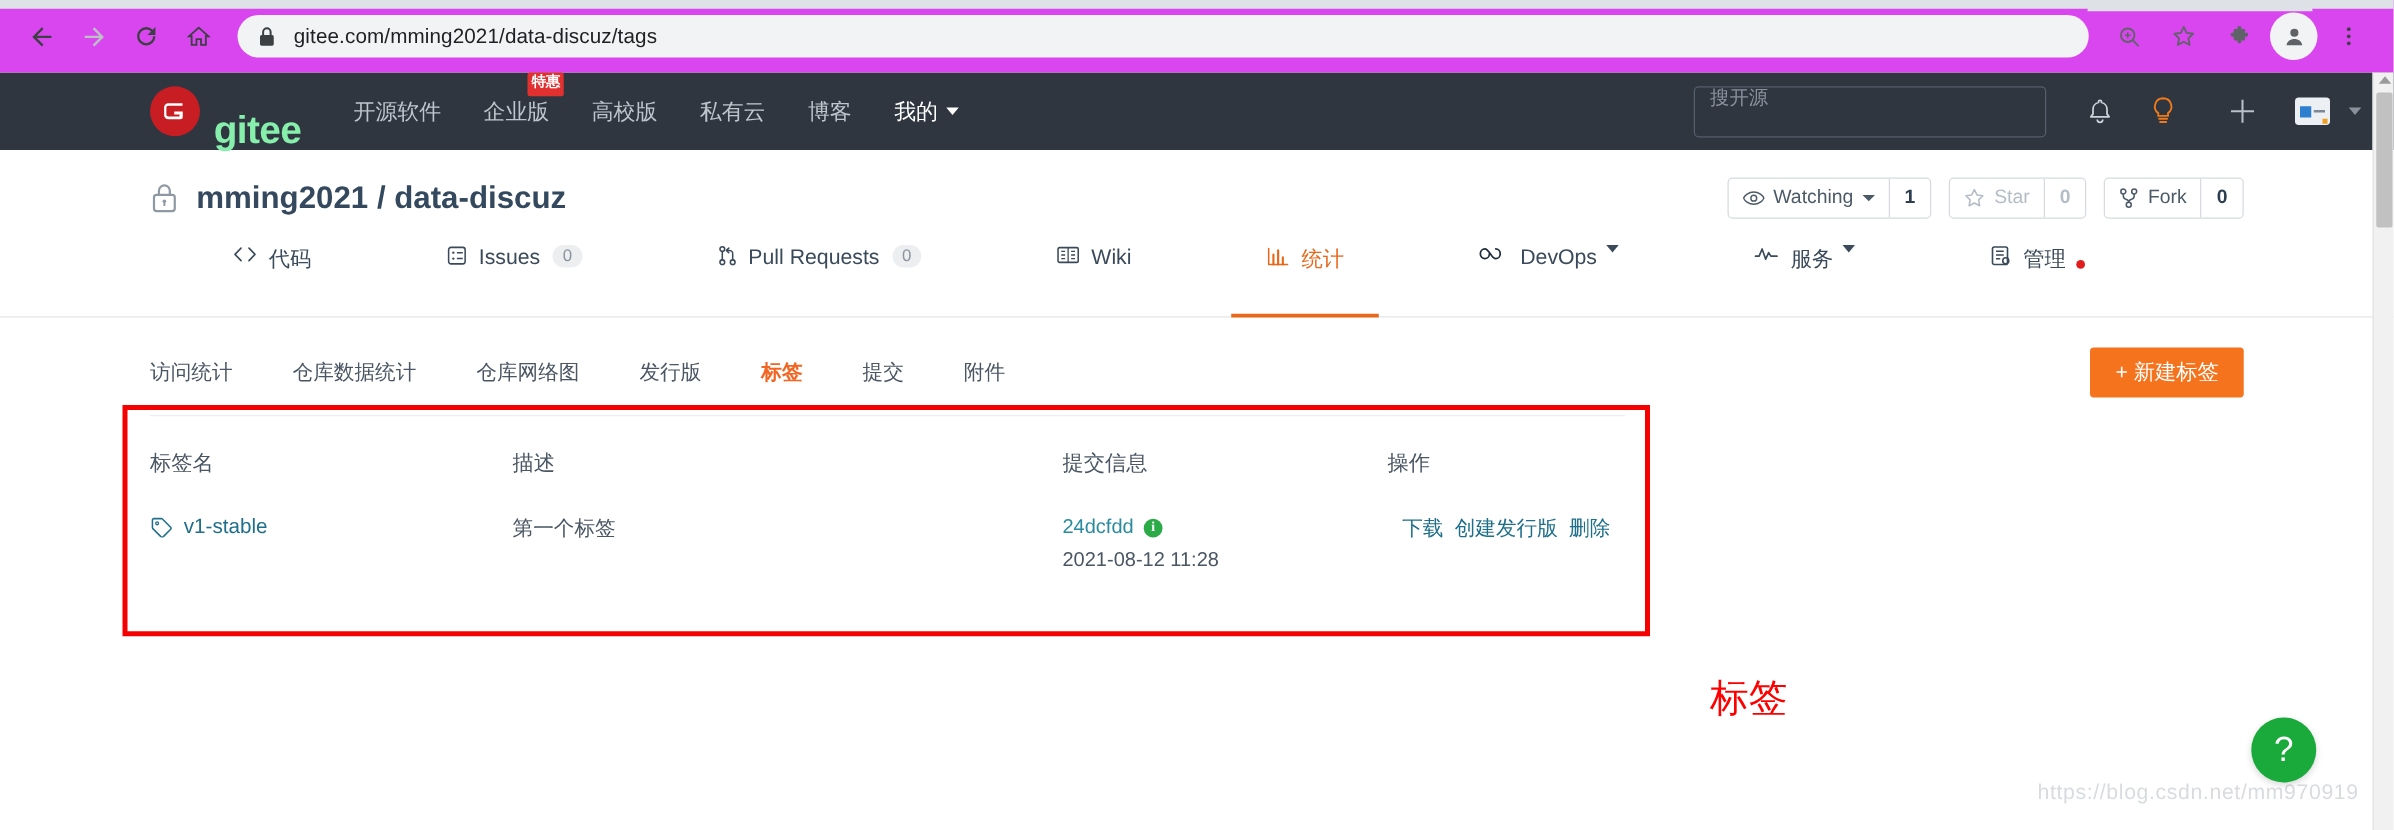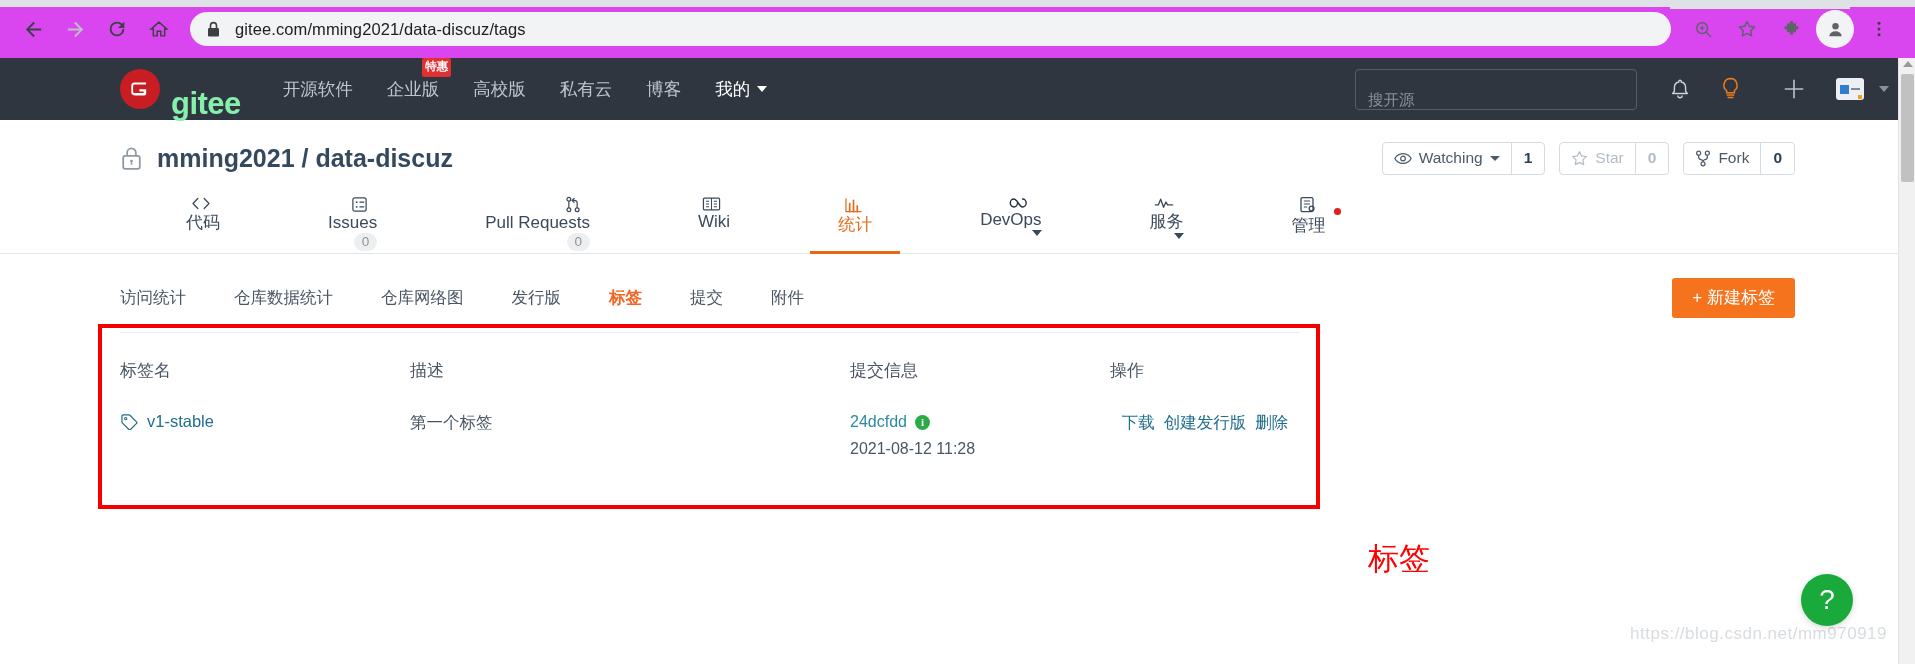--- a/index.html
+++ b/index.html
@@ -108,21 +108,21 @@
     border-top:6px solid currentColor;
     margin-left:7px;
     vertical-align: middle;
   }
   .header-spacer { flex: 1 1 auto; }
   .search-box {
     width: 282px; height: 41px;
     border: 1px solid #555e6b;
     border-radius: 4px;
     background: transparent;
-    display: flex; align-items: flex-end;
+    display: flex; align-items: flex-start;
     padding: 0 12px;
   }
   .search-box input {
     background: transparent; border: 0; outline: 0;
     color: #d6dae0; font-size: 15.5px; width: 100%;
     font-family: inherit;
   }
   .search-box input::placeholder { color: #8a919c; }
   .hdr-icon {
     width: 42px; height: 42px;
@@ -184,28 +184,27 @@
   
   .repo-tabs {
     height: 58px;
     border-bottom: 1px solid #e3e6e9;
     display: flex;
     align-items: stretch;
     padding-left: 180px;
     background: #fff;
   }
   .repo-tab {
-    display: flex; align-items: flex-end;
+    display: flex; align-items: flex-start;
     font-size: 17px;
     color: #3b4a5a;
     padding: 0 6px;
     margin-right: 96px;
     position: relative;
     white-space: nowrap;
-    flex-direction: column;
   }
   .repo-tab .ti { margin-right: 9px; display:flex; align-items:center; }
   .repo-tab.active { color: #e8681a; }
   .repo-tab.active::after {
     content: "";
     position: absolute;
     left: -22px; right: -22px; bottom: -1px;
     height: 3px;
     background: #e8681a;
   }

